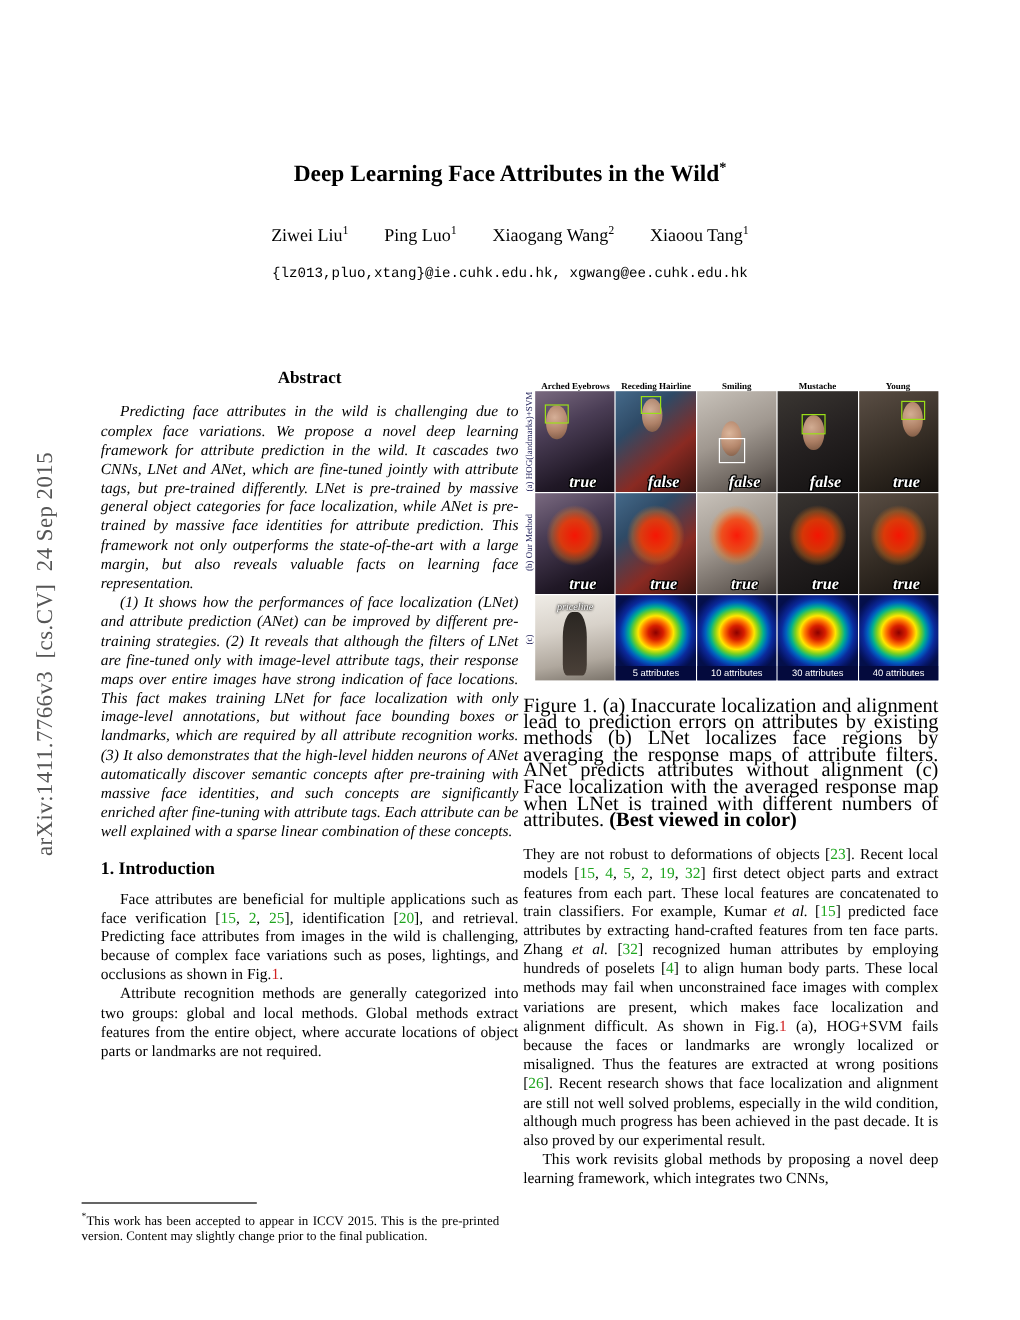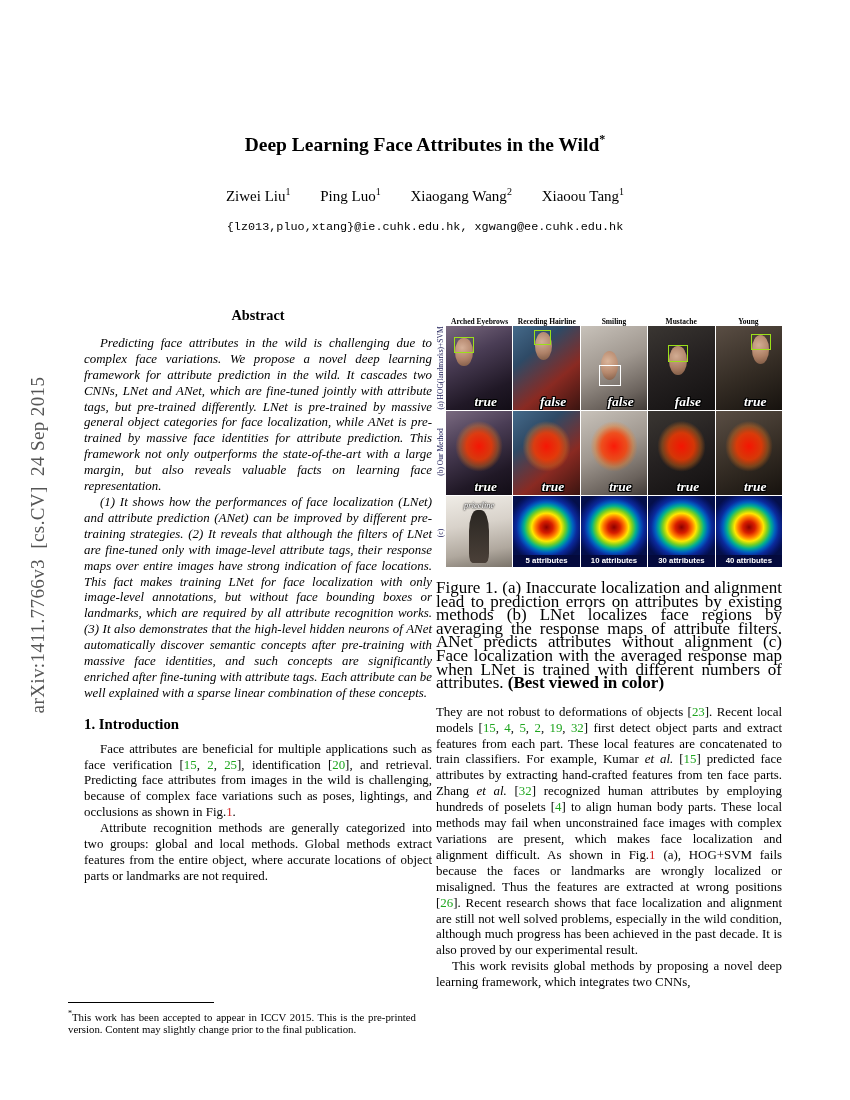--- a/index.html
+++ b/index.html
@@ -73,21 +73,21 @@
 
   .blob::after{content:"";position:absolute;inset:0;
         background:radial-gradient(closest-side at 50% 42%,rgba(255,20,0,.95) 0%,rgba(255,60,0,.8) 38%,rgba(255,120,20,.35) 58%,rgba(255,120,20,0) 72%);}
 
   .tf{position:absolute;left:0;right:0;bottom:1px;z-index:3;text-align:center;color:#fff;
       font-weight:bold;font-style:italic;font-size:13.5px;line-height:14px;
       text-shadow:-1px 0 #000,1px 0 #000,0 -1px #000,0 1px #000,-1px -1px #000,1px 1px #000,-1px 1px #000,1px -1px #000;padding-left:13px;}
 
   .heat{background:radial-gradient(ellipse 58% 52% at 50% 44%,#8c0000 0%,#d81e00 16%,#ff7a00 28%,#ffe600 38%,#7ad020 48%,#00b090 58%,#0060c0 68%,#0b2a9c 78%,#061566 92%,#040f4a 100%);}
   .heat-label{position:absolute;left:0;right:0;bottom:0;height:12px;z-index:3;
-      background:rgba(4,10,60,.92);color:#fff;font-size:7.8px;font-weight:bold;
+      background:rgba(4,10,60,.92);color:#fff;font-size:7.8px;font-weight:normal;
       text-align:center;line-height:12px;font-family:"Liberation Sans",sans-serif;}
   .watermark{position:absolute;top:2px;left:0;right:0;z-index:3;text-align:center;color:#fff;
       font-style:italic;font-size:8.5px;text-shadow:0 0 2px #000,0 0 2px #000;}
 
   .caption{font-size:17px;line-height:13.6px;text-align:justify;margin:9px 0 15px;}
 
   
   .seg-b{font-weight:bold;}
   .seg-i{font-style:italic;}
   .seg-cite{color:var(--cite,#1ea51e);}

